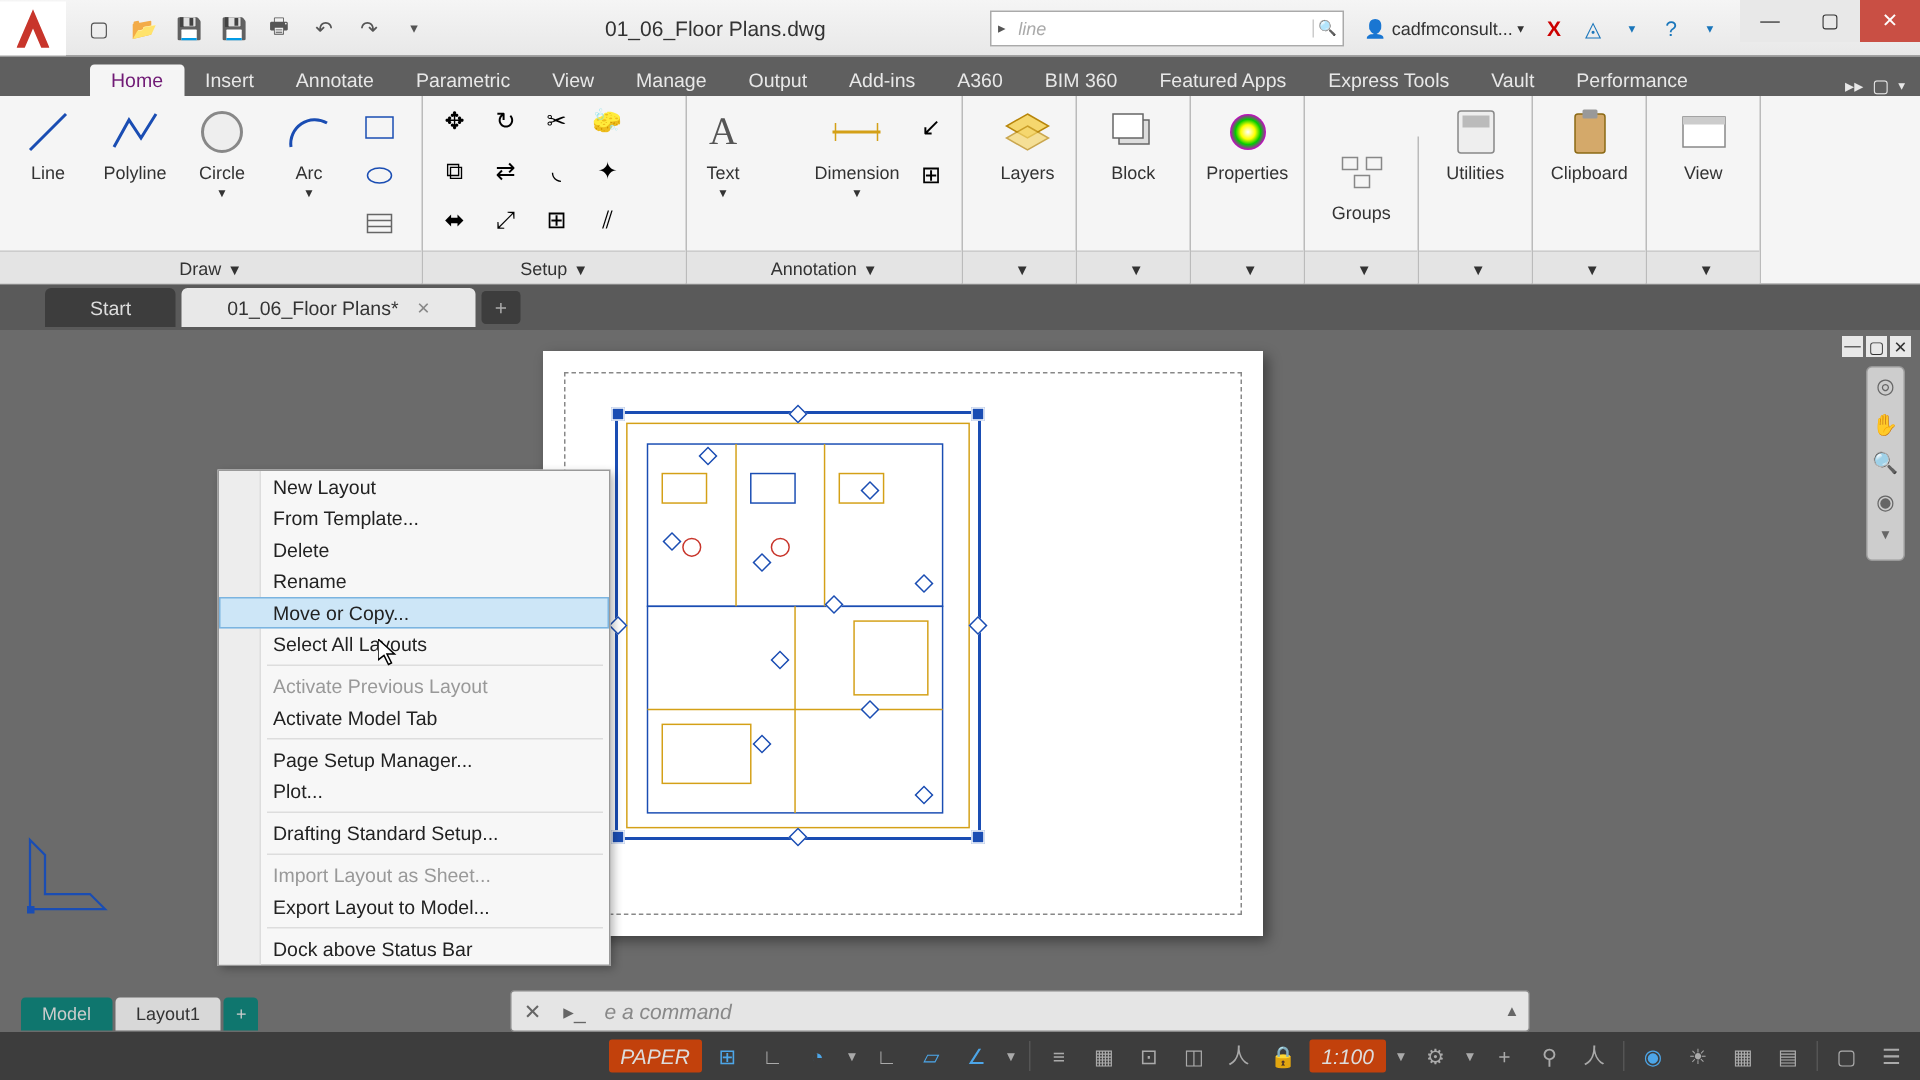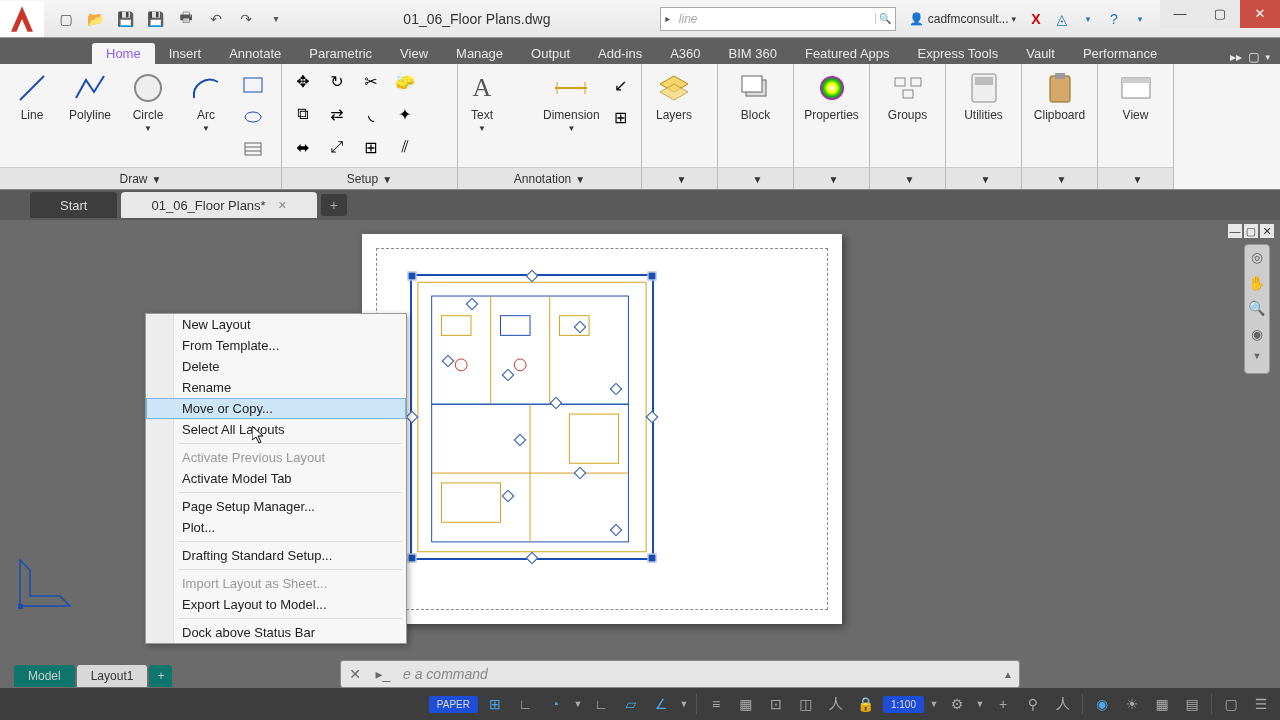--- a/index.html
+++ b/index.html
@@ -19,21 +19,21 @@
 .user-area .user-btn { display: flex; align-items: center; gap: 3px; font-size: 12px; color: #333; padding: 2px 6px; height: 24px; }
 .user-area .icon-btn { width: 24px; height: 24px; display: flex; align-items: center; justify-content: center; color: #1a76bb; font-size: 14px; }
 .window-controls { display: flex; }
 .window-controls div { width: 40px; height: 28px; display: flex; align-items: center; justify-content: center; font-size: 13px; margin-top: -10px; }
 .win-min, .win-max { background: #e8e8e8; color: #333; }
 .win-close { background: #c94f44; color: #fff; width: 48px; }
 
 
 .ribbon-tabs { height: 26px; background: #5f5f5f; display: flex; align-items: flex-end; padding-left: 60px; }
 .ribbon-tab { padding: 3px 14px; font-size: 13px; color: #e8e8e8; cursor: pointer; border-top-left-radius: 3px; border-top-right-radius: 3px; }
-.ribbon-tab.active { background: #f5f5f5; color: #8b5cf6; margin-left: 32px; }
+.ribbon-tab.active { background: #f5f5f5; color: #701a75; }
 .ribbon-right { margin-left: auto; display: flex; gap: 6px; padding-right: 10px; align-items: center; color: #e8e8e8; font-size: 12px; }
 
 
 .ribbon { height: 126px; background: #f5f5f5; border-bottom: 1px solid #888; display: flex; }
 .panel { border-right: 1px solid #bbb; display: flex; flex-direction: column; }
 .panel-body { flex: 1; display: flex; align-items: flex-start; padding: 4px 6px; gap: 6px; }
 .panel-title { height: 22px; background: #e4e4e4; font-size: 12px; color: #333; text-align: center; line-height: 22px; border-top: 1px solid #ccc; position: relative; }
 .panel-title .dd { font-size: 10px; margin-left: 4px; }
 .tool-big { display: flex; flex-direction: column; align-items: center; width: 52px; gap: 2px; padding-top: 2px; }
 .tool-big .icon { width: 36px; height: 36px; display: flex; align-items: center; justify-content: center; }
@@ -83,21 +83,21 @@
 
 
 .layout-tabs { position: absolute; bottom: 32px; left: 14px; height: 24px; display: flex; align-items: center; z-index: 50; }
 .layout-tab { height: 22px; background: #0f766e; color: #ccc; font-size: 12px; padding: 0 14px; display: flex; align-items: center; border-top-left-radius: 3px; border-top-right-radius: 3px; margin-right: 2px; }
 .layout-tab.active { background: #d8d8d8; color: #333; }
 
 
 .status-bar { position: absolute; bottom: 0; left: 0; right: 0; height: 32px; background: #3d3d3d; display: flex; align-items: center; padding: 0 6px; gap: 4px; }
 .status-btn { width: 26px; height: 26px; display: flex; align-items: center; justify-content: center; color: #aaa; font-size: 14px; border-radius: 2px; }
 .status-btn.on { color: #4da6e8; }
-.status-text { background: #1d4ed8; color: #ddd; font-size: 10px; padding: 3px 8px; border-radius: 2px; }
+.status-text { background: #c2410c; color: #ddd; font-size: 14px; padding: 3px 8px; border-radius: 2px; font-style: italic; }
 .status-sep { width: 1px; height: 20px; background: #555; margin: 0 2px; }
 .spacer { flex: 1; }
 </style>
 </head>
 <body>
 
 <div class="title-bar">
   <div class="app-logo">
     <svg viewBox="0 0 24 28">
         <path d="M12 0 L24 28 L18 28 L12 14 L6 28 L0 28 Z" fill="#c8352b"></path>
@@ -259,21 +259,21 @@
       </div>
       <div class="tool-col3">
         <div class="tool-small">↙</div>
         <div class="tool-small">⊞</div>
       </div>
     </div>
     <div class="panel-title"><span>Annotation</span><span class="dd">▼</span></div>
   </div>
 
   <div class="panel" style="width:76px;">
-    <div class="panel-body" style="justify-content:flex-start;">
+    <div class="panel-body" style="justify-content:flex-end;">
       <div class="tool-big">
         <div class="icon">
             <svg width="36" height="36">
               <path d="M18 6 L32 14 L18 22 L4 14 Z" fill="#f5d76e" stroke="#b8860b"></path>
               <path d="M18 14 L32 22 L18 30 L4 22 Z" fill="#f5d76e" stroke="#b8860b" opacity="0.7"></path>
             </svg>
           </div>
         <div class="label">Layers</div>
       </div>
     </div>
@@ -310,21 +310,21 @@
                 </radialGradient>
               </defs>
             </svg>
           </div>
         <div class="label">Properties</div>
       </div>
     </div>
     <div class="panel-title"><span class="dd">▼</span></div>
   </div>
 
-  <div class="panel" style="width:76px;">
+  <div class="panel" style="width:76px;margin-top:27px;">
     <div class="panel-body" style="justify-content:center;">
       <div class="tool-big">
         <div class="icon">
             <svg width="30" height="24">
               <rect x="2" y="2" width="10" height="8" stroke="#888" fill="none"></rect>
               <rect x="18" y="2" width="10" height="8" stroke="#888" fill="none"></rect>
               <rect x="10" y="14" width="10" height="8" stroke="#888" fill="none"></rect>
             </svg>
           </div>
         <div class="label">Groups</div>

